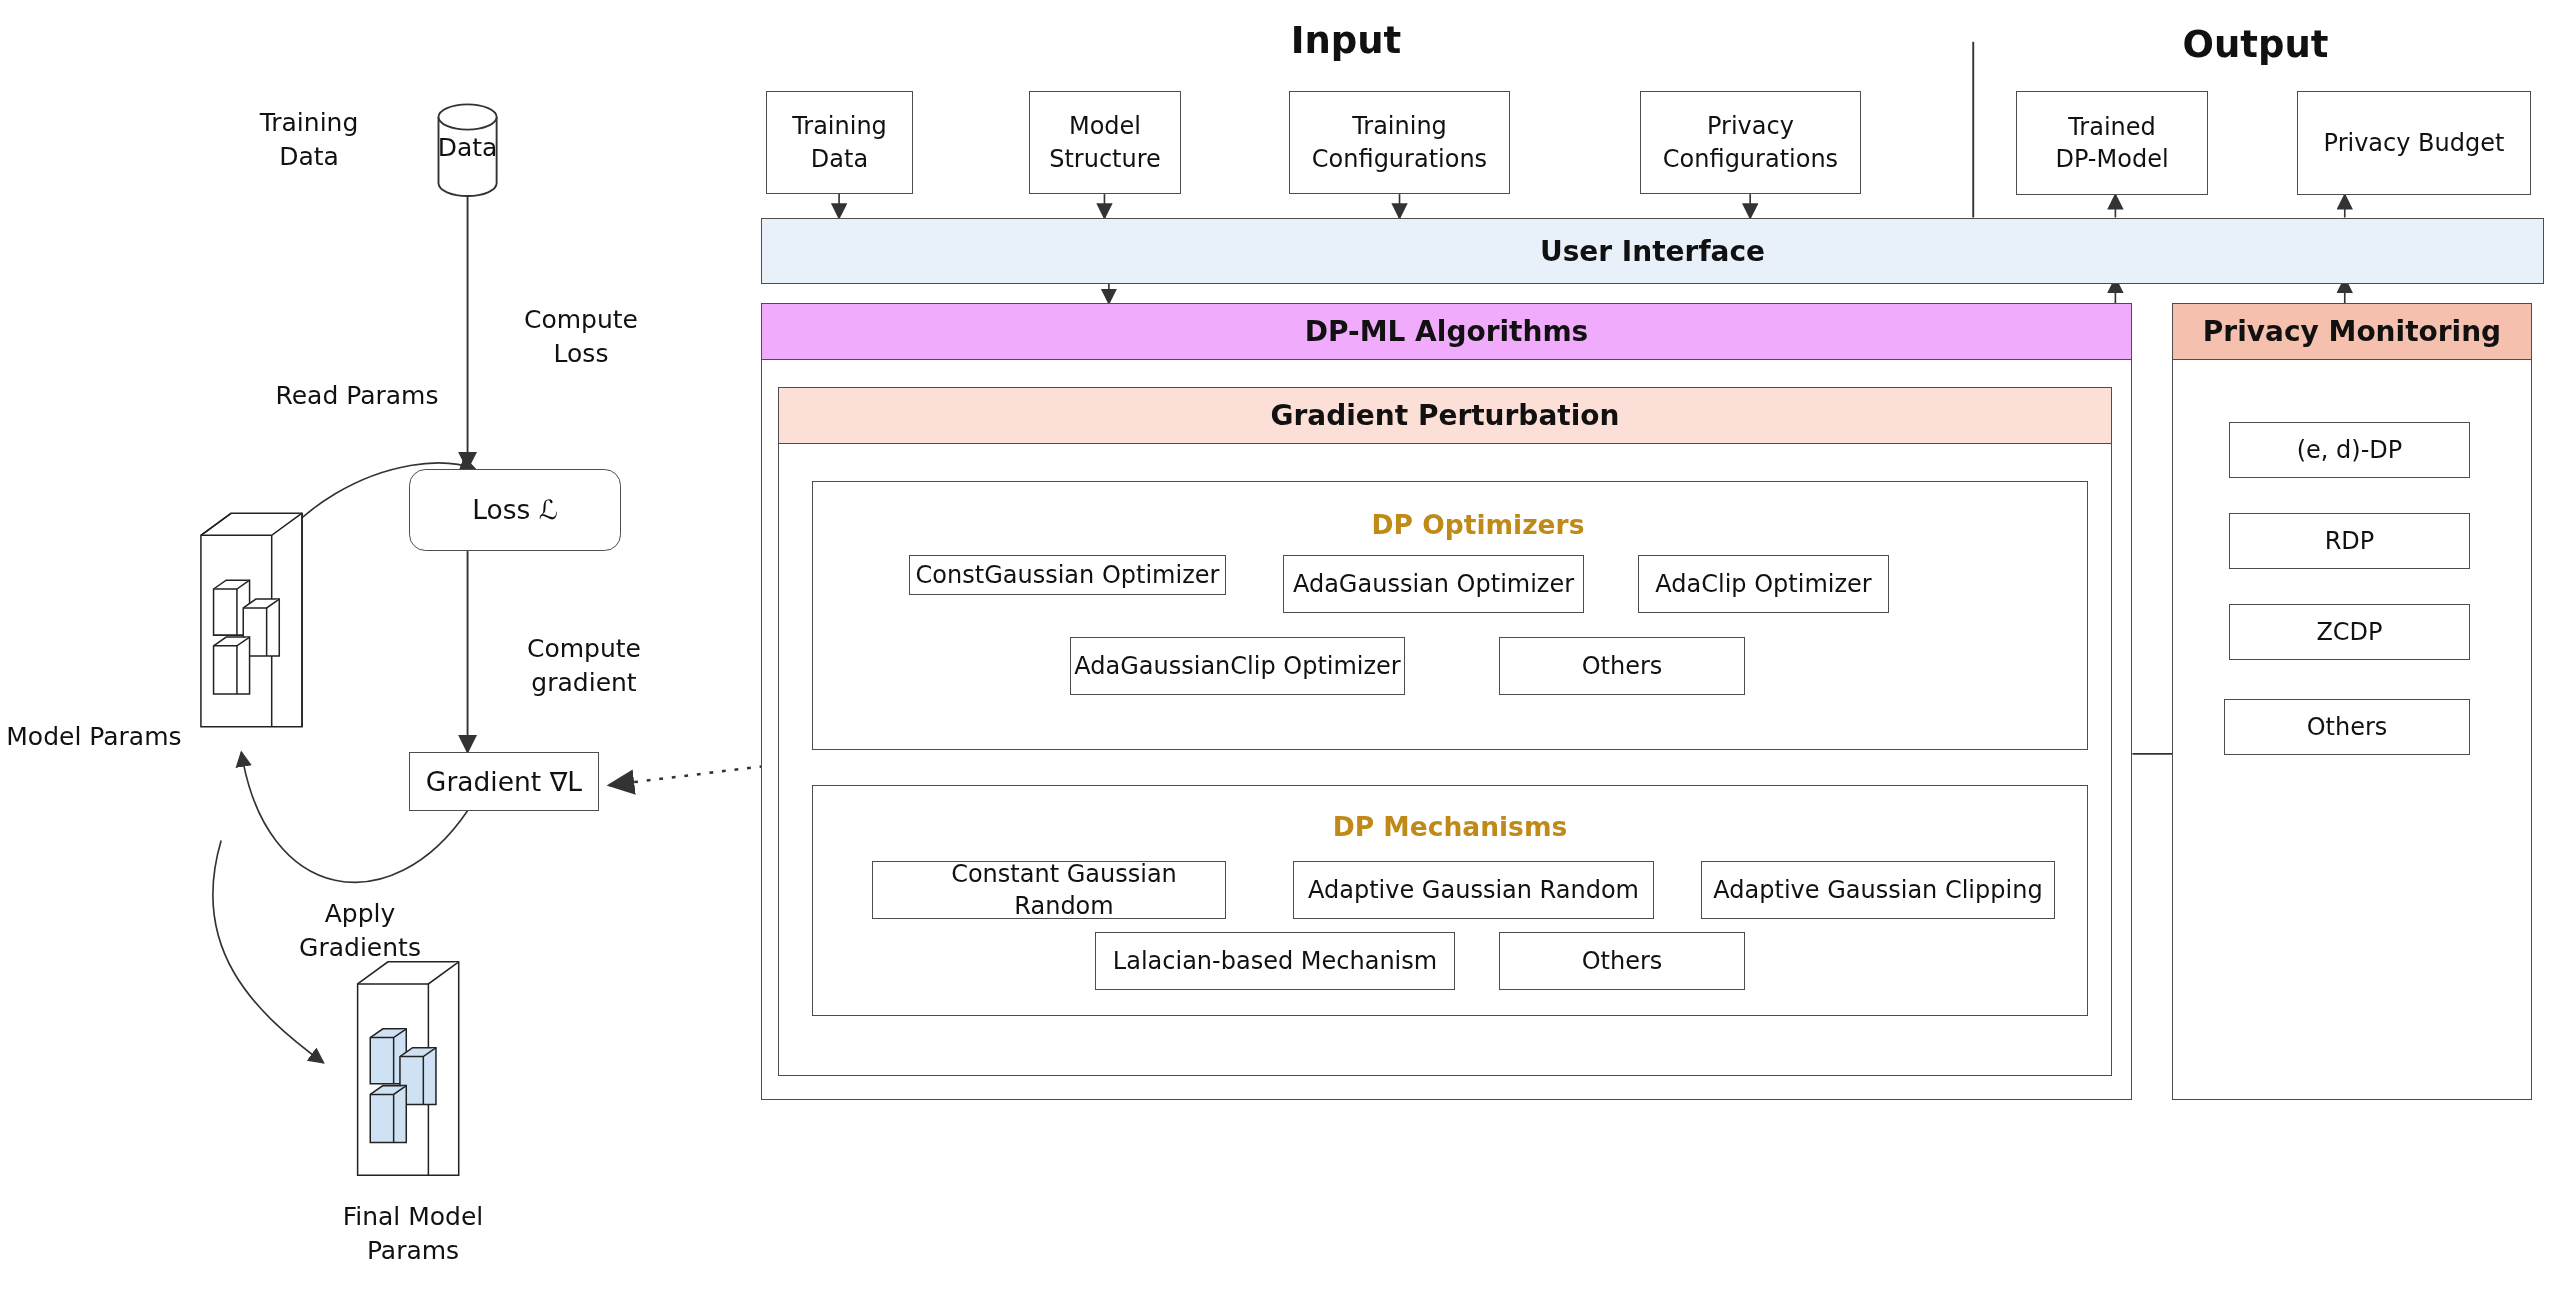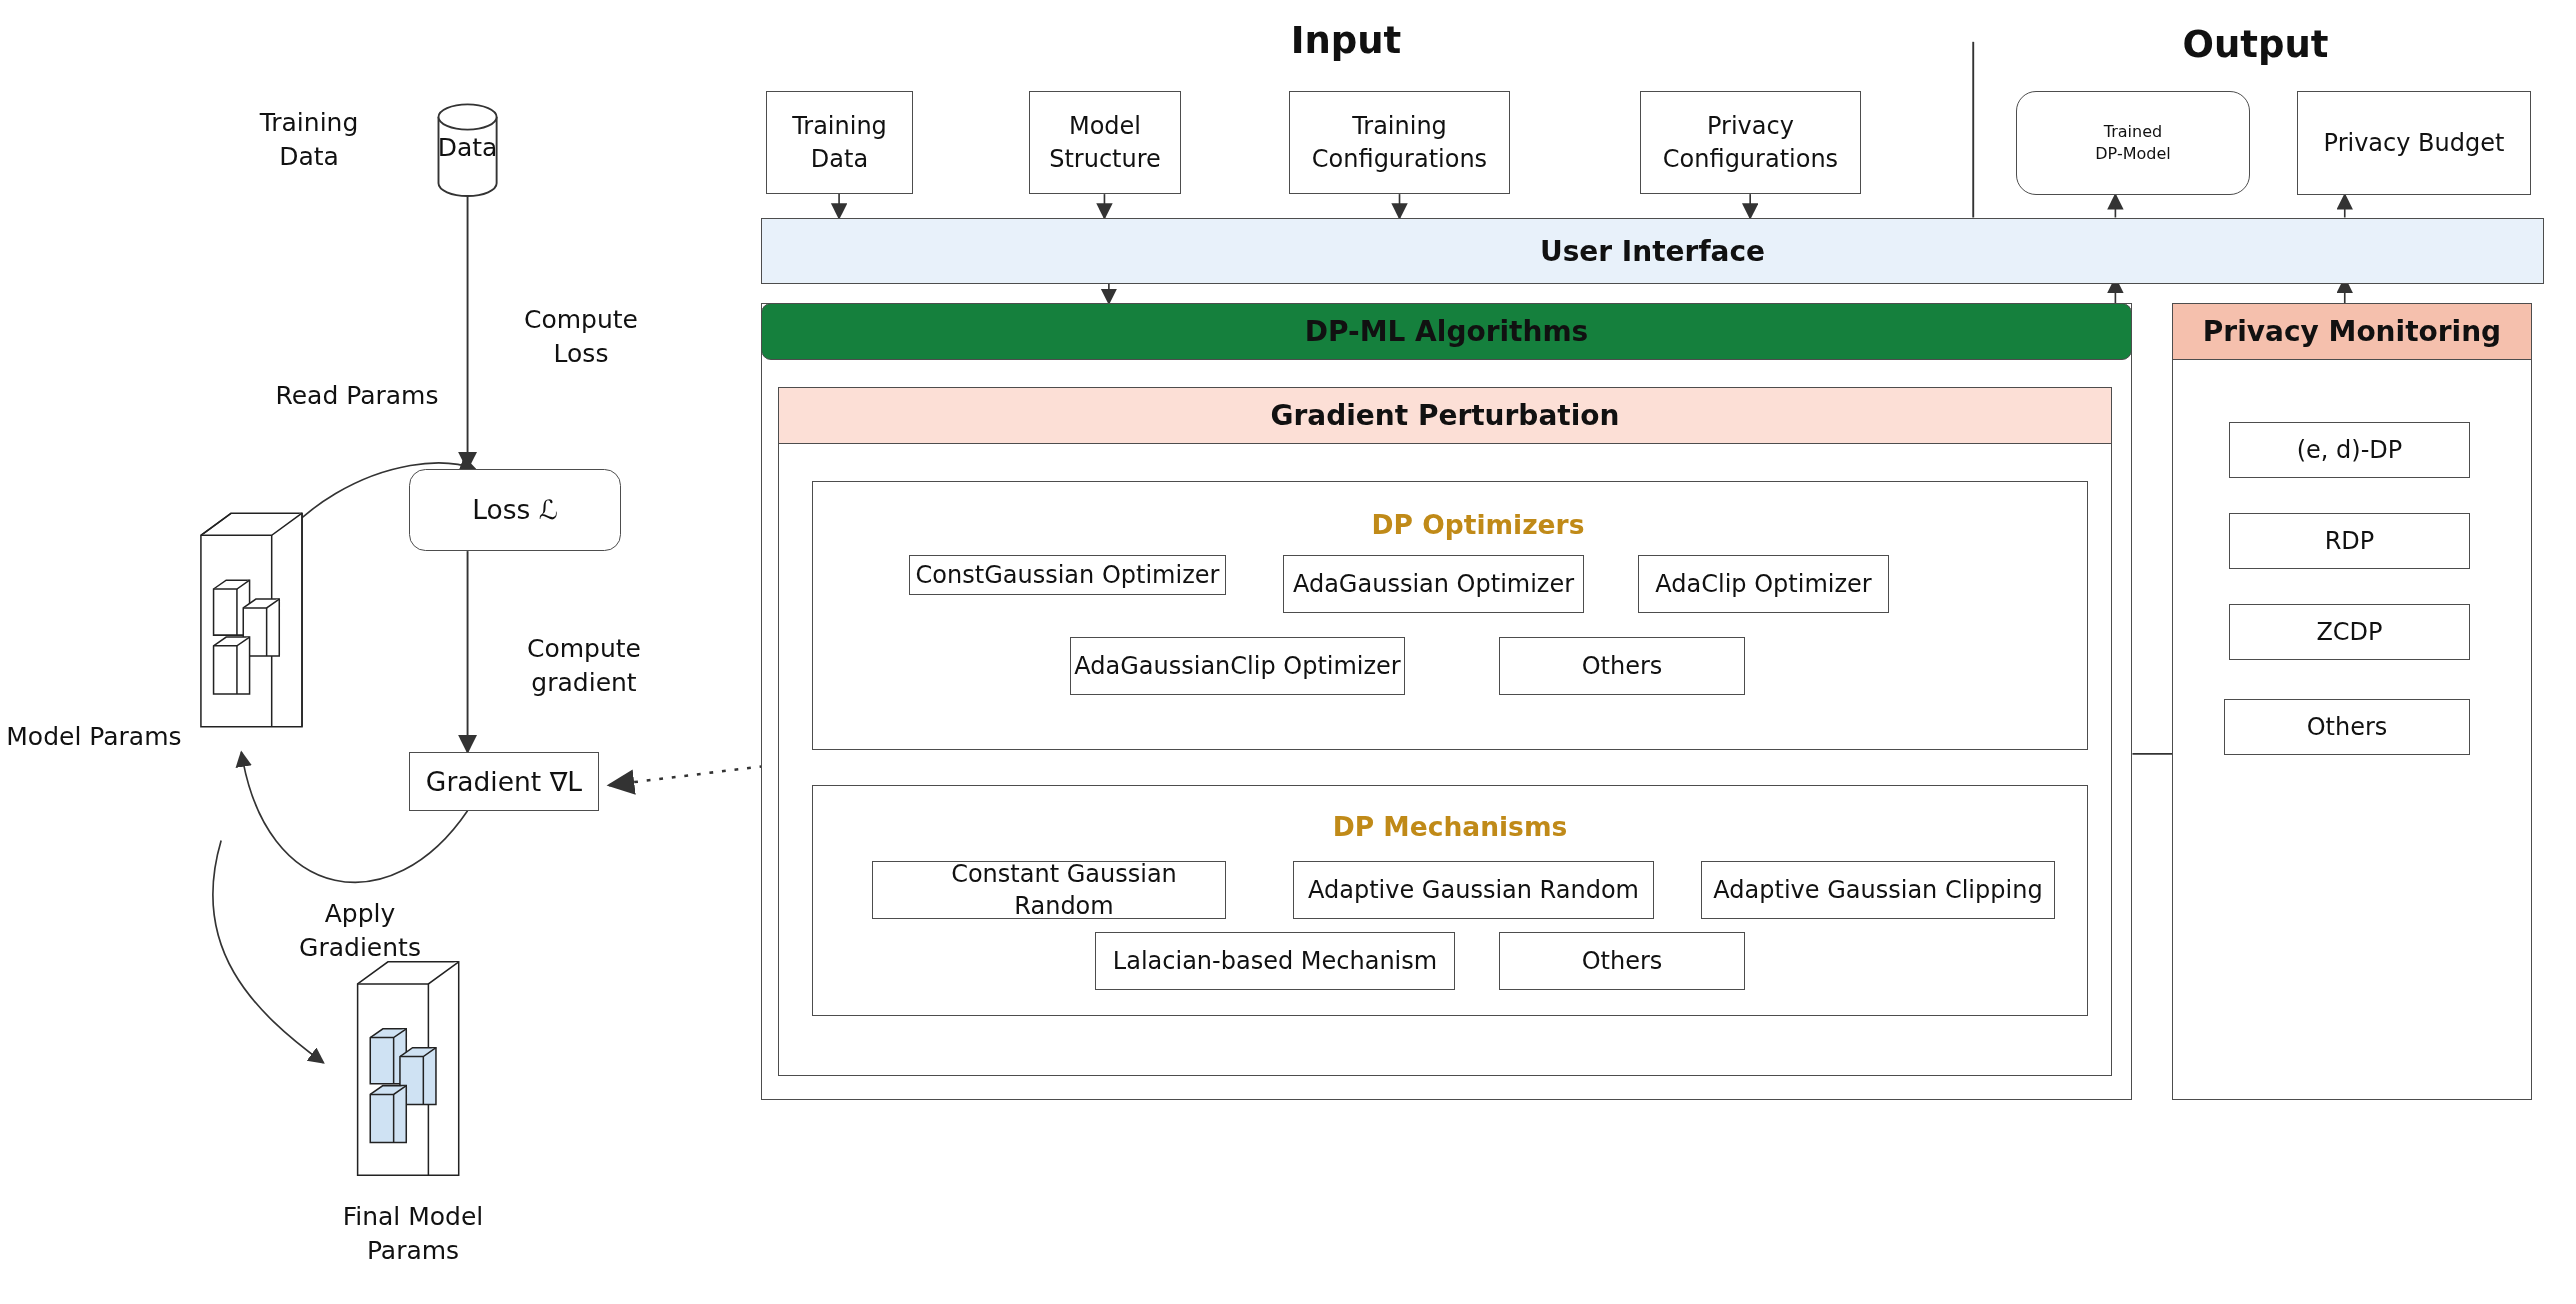--- a/index.html
+++ b/index.html
@@ -174,35 +174,35 @@
   </div>
   <div class="abs node" style="left:1289px;top:91px;width:221px;height:103px;font-size:24px;">
     <span style="white-space:pre-line">Training
 Configurations</span>
   </div>
   <div class="abs node" style="left:1640px;top:91px;width:221px;height:103px;font-size:24px;">
     <span style="white-space:pre-line">Privacy
 Configurations</span>
   </div>
 
-  <div class="abs node" style="left:2016px;top:91px;width:234px;height:104px;font-size:16px;border-radius:20px;">
+  <div class="abs node" style="left:2016px;top:91px;width:192px;height:104px;font-size:24px;">
     <span style="white-space:pre-line">Trained
 DP-Model</span>
   </div>
   <div class="abs node" style="left:2297px;top:91px;width:234px;height:104px;font-size:24px;align-items:center;">
     <span style="white-space:pre-line">Privacy Budget</span>
   </div>
 
   <div class="abs bar" style="left:761px;top:218px;width:1783px;height:66px;background:#e8f1fa;font-size:28px;">
     <span>User Interface</span>
   </div>
 
   <div class="abs container-box" style="left:761px;top:303px;width:1371px;height:797px;"></div>
 
-  <div class="abs bar" style="left:761px;top:303px;width:1371px;height:57px;background:#15803d;font-size:28px;border-radius:10px;">
+  <div class="abs bar" style="left:761px;top:303px;width:1371px;height:57px;background:#f0abfc;font-size:28px;">
     <span>DP-ML Algorithms</span>
   </div>
 
   <div class="abs container-box" style="left:778px;top:387px;width:1334px;height:689px;"></div>
 
   <div class="abs bar" style="left:778px;top:387px;width:1334px;height:57px;background:#fcdfd6;font-size:28px;">
     <span>Gradient Perturbation</span>
   </div>
 
   <div class="abs container-box" style="left:812px;top:481px;width:1276px;height:269px;"></div>

